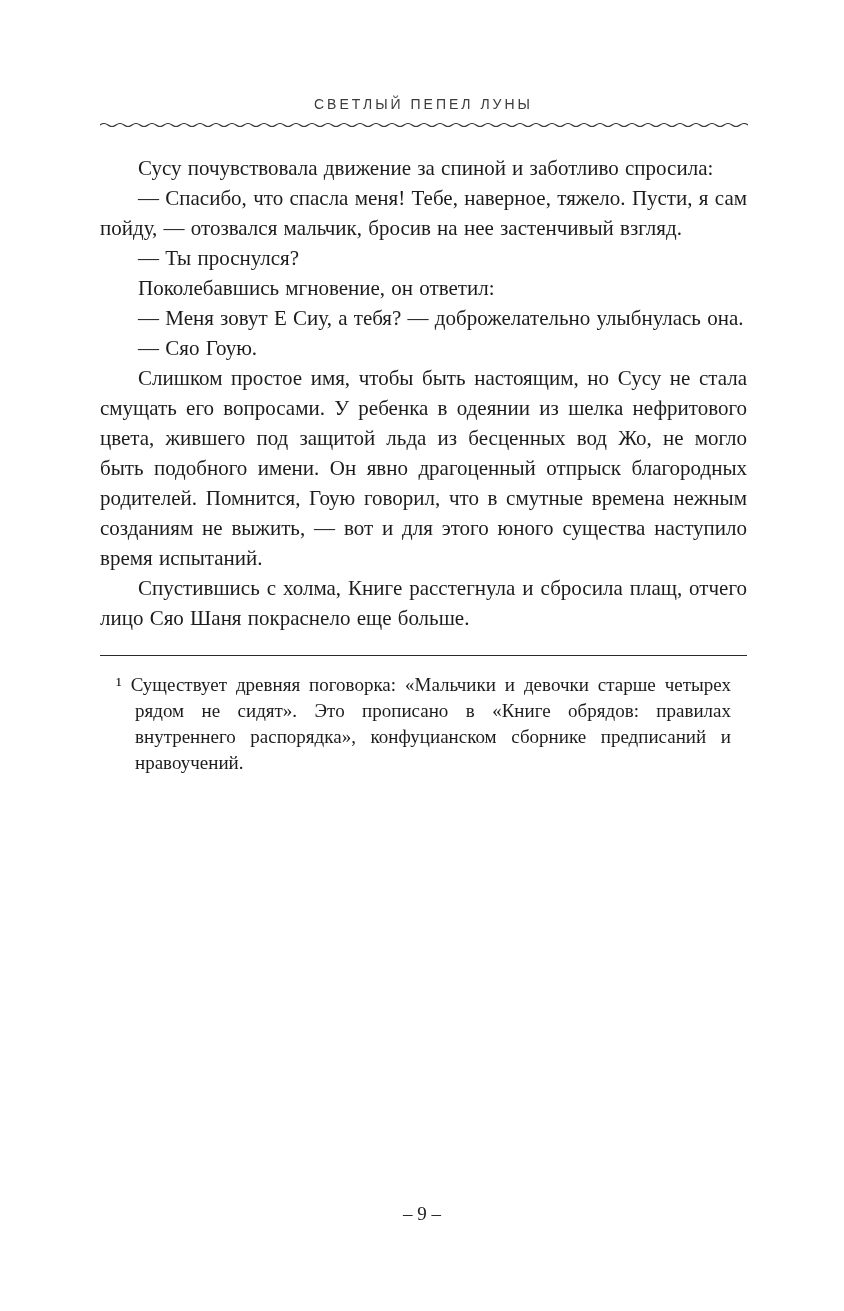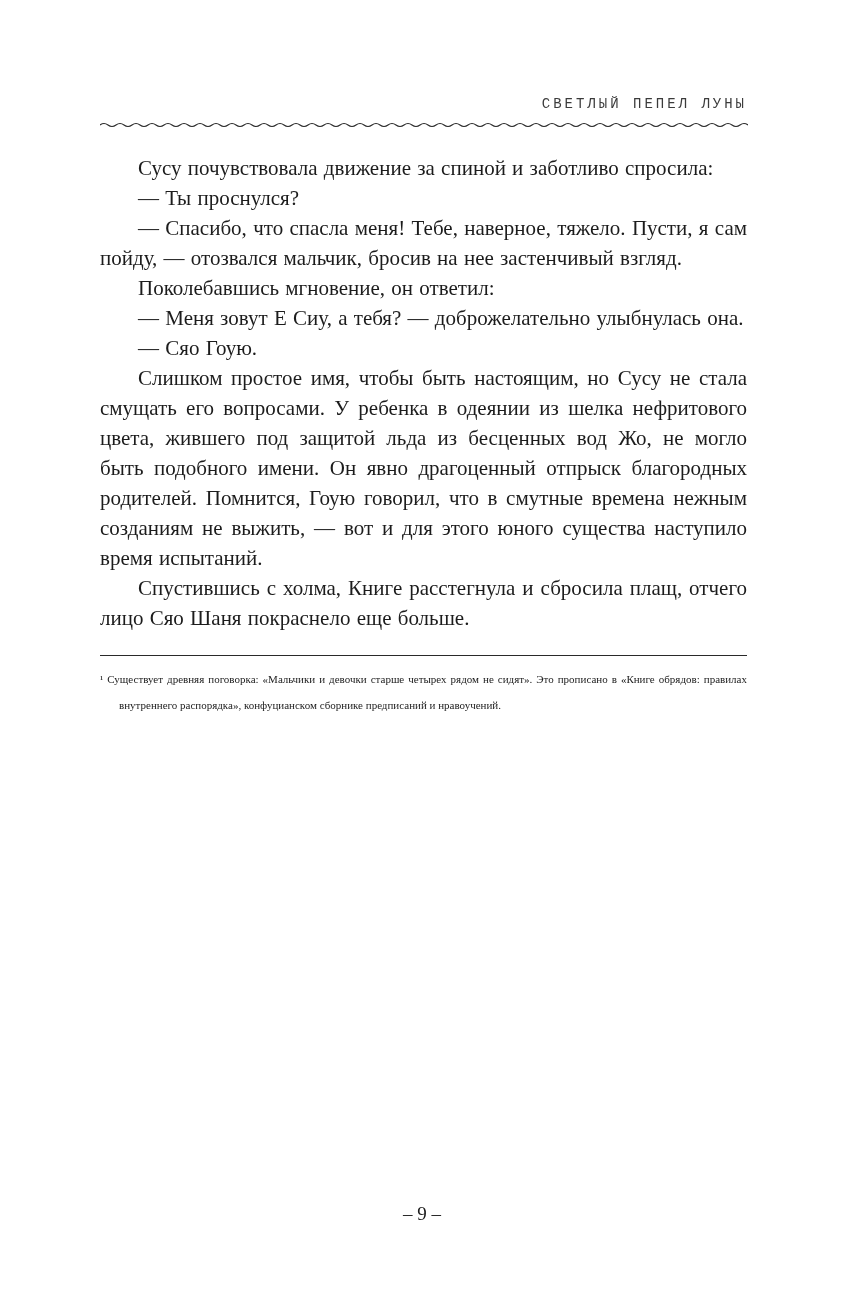--- a/index.html
+++ b/index.html
@@ -12,22 +12,22 @@
     width: 844px;
     height: 1311px;
     background: #ffffff;
     box-sizing: border-box;
     padding: 96px 97px 0 100px;
     font-family: "Liberation Serif", "DejaVu Serif", serif;
     color: #1c1c1c;
     overflow: hidden;
   }
   .running-header {
-    text-align: right;
-    font-family: Liberation Mono, monospace;
+    text-align: center;
+    font-family: Liberation Sans, sans-serif;
     font-size: 14px;
     font-weight: 400;
     letter-spacing: 3px;
     color: #3b3b3b;
     margin: 0 0 9px 0;
     white-space: nowrap;
   }
   .wavy {
     display: block;
     margin: 0 auto 24px auto;
@@ -43,22 +43,22 @@
     text-indent: 38px;
   }
   .footnote-sep {
     border: none;
     border-top: 1.2px solid #2a2a2a;
     margin: 22px 0 10px 0;
     width: 100%;
     height: 0;
   }
   .footnote {
-    margin: 0;
-    font-size: 11px;
+    margin: 16px;
+    font-size: 19px;
     line-height: 26px;
     text-align: justify;
     padding-left: 19px;
     text-indent: -19px;
     color: #1c1c1c;
   }
   .page-number {
     position: absolute;
     left: 0;
     right: 0;
@@ -74,22 +74,22 @@
 <div class="page">
 
   <div class="running-header">СВЕТЛЫЙ ПЕПЕЛ ЛУНЫ</div>
 
   <svg class="wavy" width="648" height="8" viewBox="0 0 648 8" aria-hidden="true">
     <path d="M0 4 q4 -3 8 0 t8 0 t8 0 t8 0 t8 0 t8 0 t8 0 t8 0 t8 0 t8 0 t8 0 t8 0 t8 0 t8 0 t8 0 t8 0 t8 0 t8 0 t8 0 t8 0 t8 0 t8 0 t8 0 t8 0 t8 0 t8 0 t8 0 t8 0 t8 0 t8 0 t8 0 t8 0 t8 0 t8 0 t8 0 t8 0 t8 0 t8 0 t8 0 t8 0 t8 0 t8 0 t8 0 t8 0 t8 0 t8 0 t8 0 t8 0 t8 0 t8 0 t8 0 t8 0 t8 0 t8 0 t8 0 t8 0 t8 0 t8 0 t8 0 t8 0 t8 0 t8 0 t8 0 t8 0 t8 0 t8 0 t8 0 t8 0 t8 0 t8 0 t8 0 t8 0 t8 0 t8 0 t8 0 t8 0 t8 0 t8 0 t8 0 t8 0 t8 0" fill="none" stroke="#2a2a2a" stroke-width="1.1"></path>
   </svg>
 
   <div class="body-text">
     <p class="indent">Сусу почувствовала движение за спиной и заботливо спросила:</p>
+    <p class="indent">— Спасибо, что спасла меня! Тебе, наверное, тяжело. Пусти, я сам пойду, — отозвался мальчик, бросив на нее застенчивый взгляд.</p>
     <p class="indent">— Ты проснулся?</p>
-    <p class="indent">— Спасибо, что спасла меня! Тебе, наверное, тяжело. Пусти, я сам пойду, — отозвался мальчик, бросив на нее застенчивый взгляд.</p>
     <p class="indent">Поколебавшись мгновение, он ответил:</p>
     <p class="indent">— Меня зовут Е Сиу, а тебя? — доброжелательно улыбнулась она.</p>
     <p class="indent">— Сяо Гоую.</p>
     <p class="indent">Слишком простое имя, чтобы быть настоящим, но Сусу не стала смущать его вопросами. У ребенка в одеянии из шелка нефритового цвета, жившего под защитой льда из бесценных вод Жо, не могло быть подобного имени. Он явно драгоценный отпрыск благородных родителей. Помнится, Гоую говорил, что в смутные времена нежным созданиям не выжить, — вот и для этого юного существа наступило время испытаний.</p>
     <p class="indent">Спустившись с холма, Книге расстегнула и сбросила плащ, отчего лицо Сяо Шаня покраснело еще больше.</p>
   </div>
 
   <hr class="footnote-sep">
 
   <p class="footnote">¹ Существует древняя поговорка: «Мальчики и девочки старше четырех рядом не сидят». Это прописано в «Книге обрядов: правилах внутреннего распорядка», конфуцианском сборнике предписаний и нравоучений.</p>

